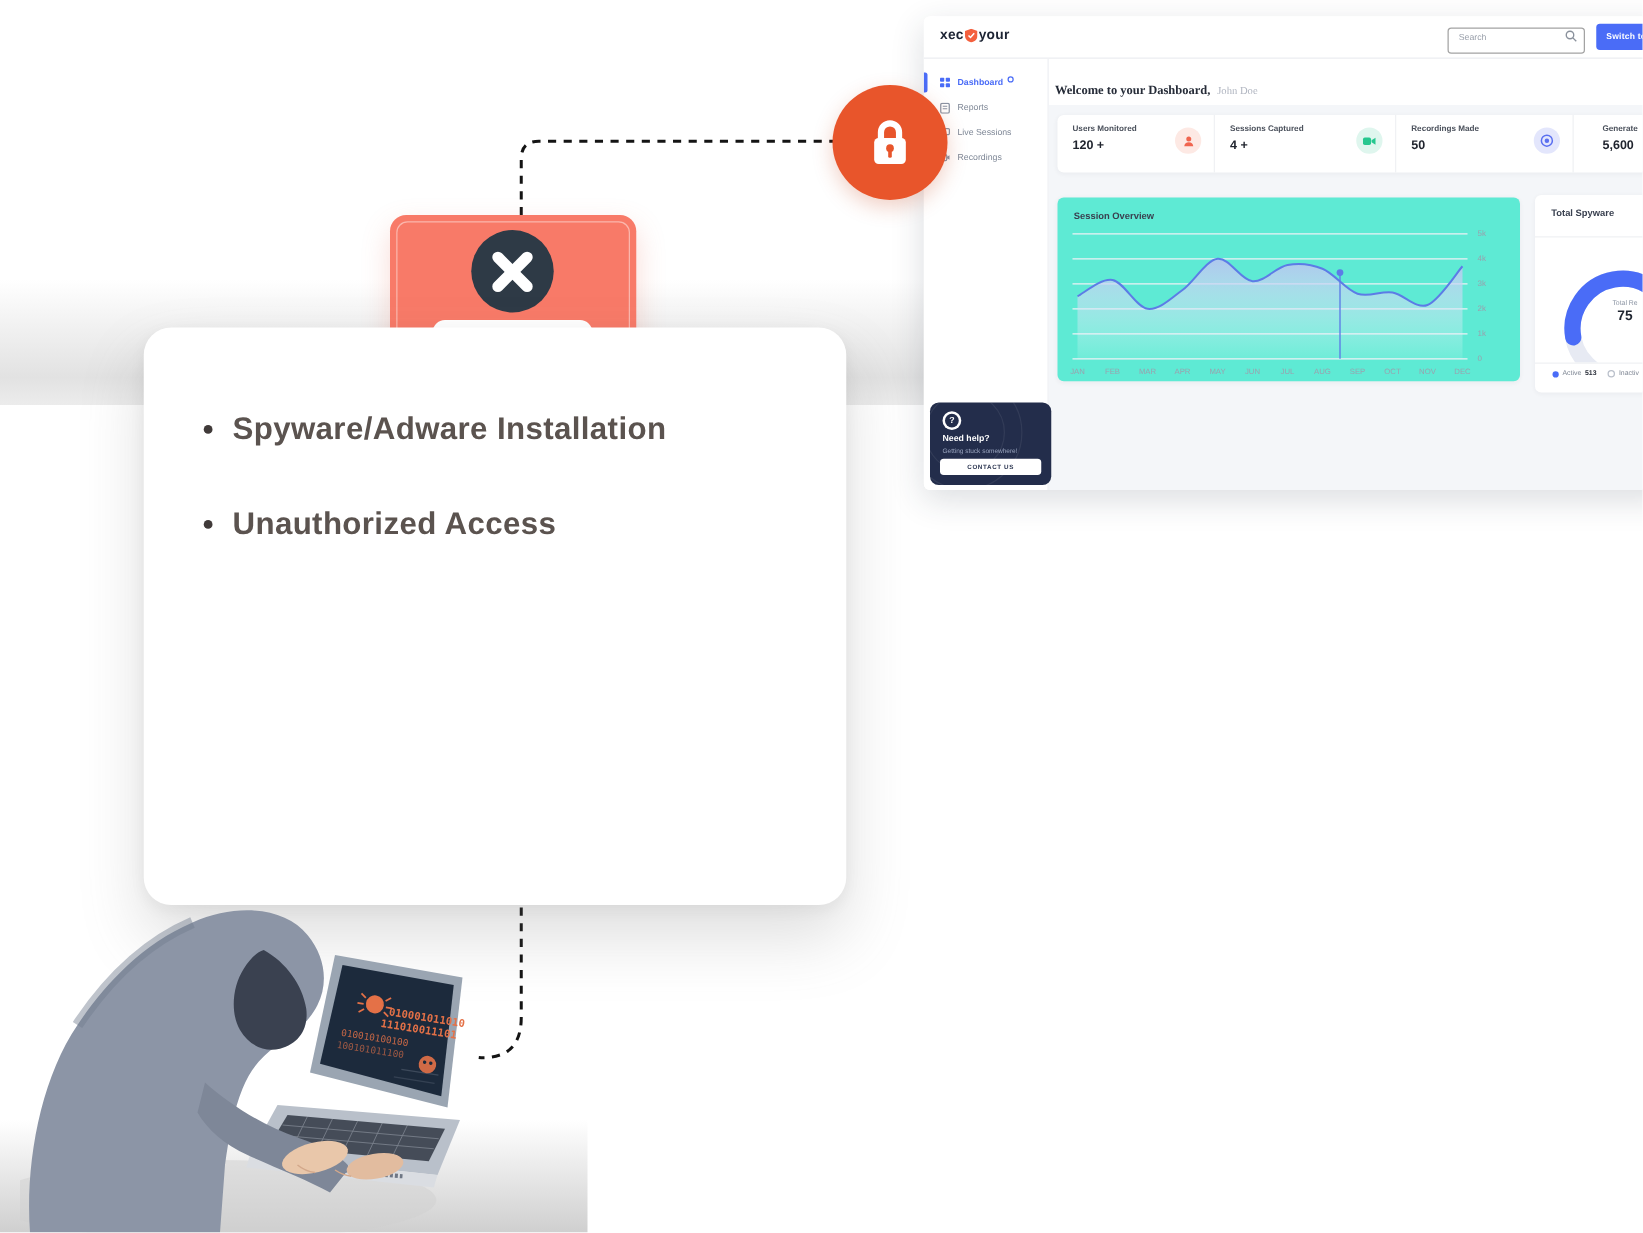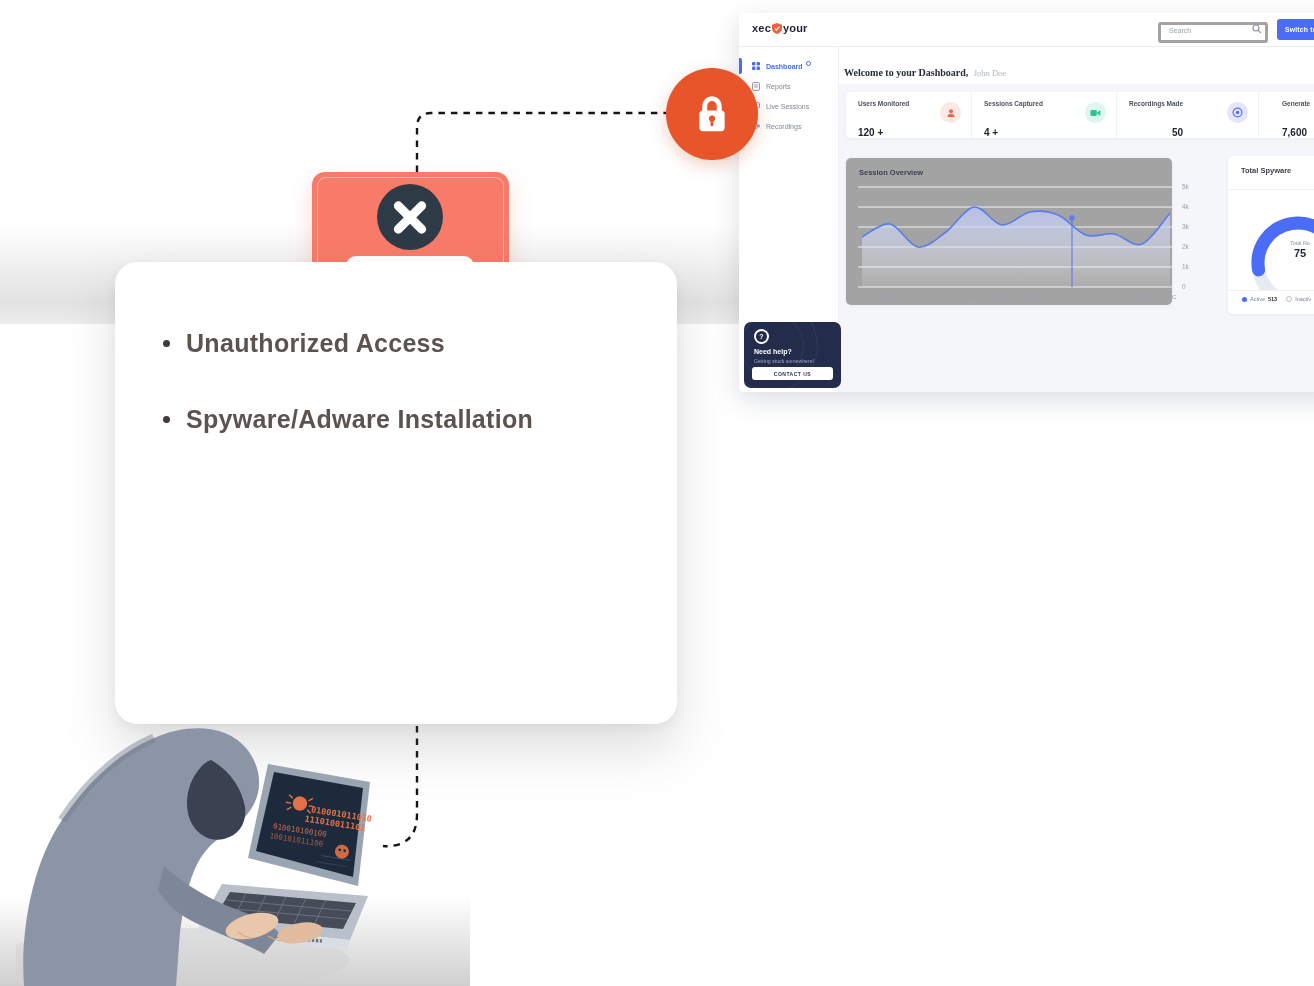--- a/index.html
+++ b/index.html
@@ -18,21 +18,21 @@
   
   .dashboard{position:absolute;left:739px;top:13px;width:600px;height:379px;z-index:4;
     background:#fff;border-radius:5px;overflow:hidden;
     box-shadow:0 8px 26px rgba(40,50,70,.16);}
   .dash-header{position:absolute;left:0;top:0;width:100%;height:33px;background:#fff;
     border-bottom:1px solid #ecedf1;z-index:3;}
   .logo{position:absolute;left:13px;top:9px;display:flex;align-items:center;
     font-weight:bold;font-size:11px;color:#1c2333;letter-spacing:.2px;}
   .logo svg{margin:0 1px;}
   .search-box{position:absolute;left:419px;top:6px;width:110px;height:21px;}
-  .search-box input{width:100%;height:100%;box-sizing:border-box;border:3px solid #a3a3a3;
+  .search-box input{width:100%;height:100%;box-sizing:border-box;border:1px solid #a3a3a3;
     border-radius:3px;font-size:7px;padding:0 18px 4px 8px;color:#555;outline:none;
     font-family:"Liberation Sans",sans-serif;}
   .search-box input::placeholder{color:#9aa0ab;}
   .search-box .mag{position:absolute;right:6px;top:5px;}
   .switch-btn{position:absolute;left:538px;top:6px;width:90px;height:21px;background:#4a6cf7;
     border:none;border-radius:3px;color:#fff;font-size:6.8px;font-weight:bold;
     text-align:left;padding:0 0 0 8px;white-space:nowrap;letter-spacing:.2px;
     font-family:"Liberation Sans",sans-serif;}
 
   .sidebar{position:absolute;left:0;top:34px;width:99px;bottom:0;background:#fff;
@@ -49,28 +49,28 @@
   .welcome{position:absolute;left:105px;top:54px;font-size:10px;font-weight:bold;
     color:#262c38;z-index:2;white-space:nowrap;font-family:Liberation Serif, serif;}
   .welcome .user{font-size:8.5px;color:#b0b5c0;font-weight:normal;margin-left:3px;}
 
   .stats-card{position:absolute;left:107px;top:79px;width:486px;height:46px;background:#fff;
     border-radius:5px;z-index:2;display:flex;box-shadow:0 1px 4px rgba(30,40,60,.05);}
   .stat-cell{position:relative;box-sizing:border-box;border-right:1px solid #f0f1f4;
     padding:8px 10px 0 12px;display:flex;justify-content:space-between;}
   .stat-cell:nth-child(1){width:126px;}
   .stat-cell:nth-child(2){width:145px;}
-  .stat-cell:nth-child(3){width:142px;text-align:right;}
+  .stat-cell:nth-child(3){width:142px;}
   .stat-cell:nth-child(4){flex:1;border-right:none;padding-left:23px;}
   .stat-label{font-size:6.5px;color:#4b515c;font-weight:bold;}
-  .stat-value{font-size:10px;font-weight:bold;color:#20242e;margin-top:20px;}
+  .stat-value{font-size:10px;font-weight:bold;color:#20242e;margin-top:4px;}
   .stat-icon{width:21px;height:21px;border-radius:50%;display:flex;align-items:center;
     justify-content:center;margin-top:2px;flex:none;}
 
-  .session-card{position:absolute;left:107px;top:145px;width:326px;height:147px;background:#a3a3a3;
+  .session-card{position:absolute;left:107px;top:145px;width:370px;height:147px;background:#5eead4;
     border-radius:5px;z-index:2;box-shadow:0 1px 4px rgba(30,40,60,.05);}
   .card-title{position:absolute;left:13px;top:10px;font-size:7.5px;font-weight:bold;color:#3a4150;}
   #session-chart{position:absolute;left:6px;top:26px;}
 
   .total-card{position:absolute;left:489px;top:143px;width:152px;height:158px;background:#fff;
     border-radius:5px;z-index:2;box-shadow:0 1px 4px rgba(30,40,60,.05);overflow:hidden;}
   .total-divider{position:absolute;left:0;right:0;top:33px;height:1px;background:#f0f1f4;}
   .legend-divider{position:absolute;left:0;right:0;top:134px;height:1px;background:#f0f1f4;}
   #gauge-svg{position:absolute;left:8px;top:40px;}
   .gauge-center{position:absolute;left:28px;top:84px;width:88px;text-align:center;}
@@ -233,21 +233,21 @@
         <div class="stat-icon" style="background:#E3E6FC">
           <svg width="11" height="11" viewBox="0 0 11 11">
             <circle cx="5.5" cy="5.5" r="4.4" fill="none" stroke="#5A6FF0" stroke-width="1.2"></circle>
             <circle cx="5.5" cy="5.5" r="1.8" fill="#5A6FF0"></circle>
           </svg>
         </div>
       </div>
       <div class="stat-cell">
         <div>
           <div class="stat-label">Generate</div>
-          <div class="stat-value">7,600</div>
+          <div class="stat-value">5,600</div>
         </div>
       </div>
     </div>
 
     <div class="session-card">
       <div class="card-title">Session Overview</div>
       <svg id="session-chart" width="358" height="120" viewBox="0 0 358 120">
         <defs>
           <linearGradient id="ag" x1="0" y1="0" x2="0" y2="1">
             <stop offset="0" stop-color="#b7c3f0" stop-opacity="0.9"></stop>
@@ -341,22 +341,22 @@
   <div class="pw-card">
     <div class="x-circle">
       <div class="x-bar a"></div>
       <div class="x-bar b"></div>
     </div>
     <div class="pw-pill">**********</div>
   </div>
 
   <div class="risk-card">
     <ul>
+      <li>Spyware/Adware Installation</li>
       <li>Unauthorized Access</li>
-      <li>Spyware/Adware Installation</li>
     </ul>
   </div>
 
   <svg id="hacker" width="376" height="298" viewBox="0 0 376 298">
     <ellipse cx="155" cy="272" rx="178" ry="32" fill="#cfcfcf" opacity="0.5"></ellipse>
 
     <path d="M8,298 C4,244 16,176 46,132 C66,102 96,68 138,50 C174,34 212,38 230,60
          C244,77 247,98 238,116 C231,130 218,140 205,149 C193,157 184,168 178,183
          C171,200 167,222 164,244 L160,298 Z" fill="#8C95A6"></path>
     <path d="M46,132 C66,102 96,68 138,50" fill="none" stroke="#727c8d" stroke-width="9" opacity="0.45"></path>

